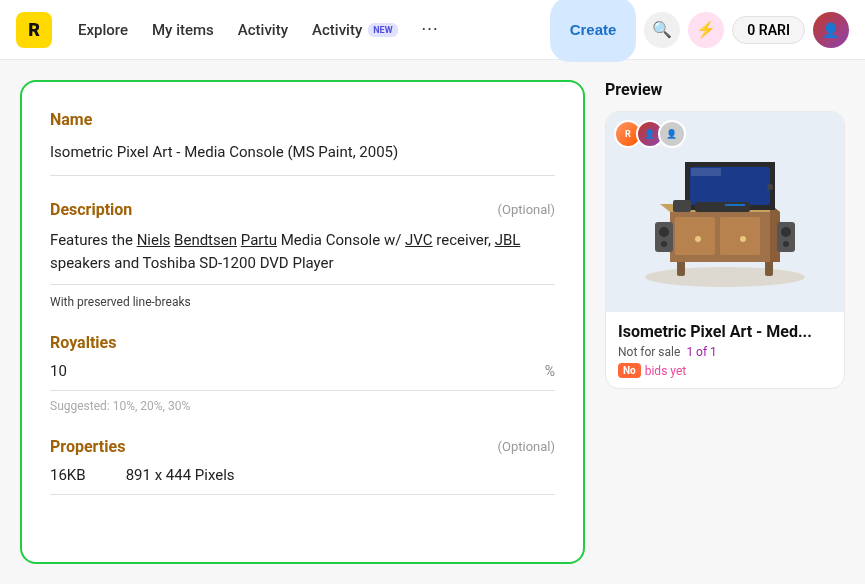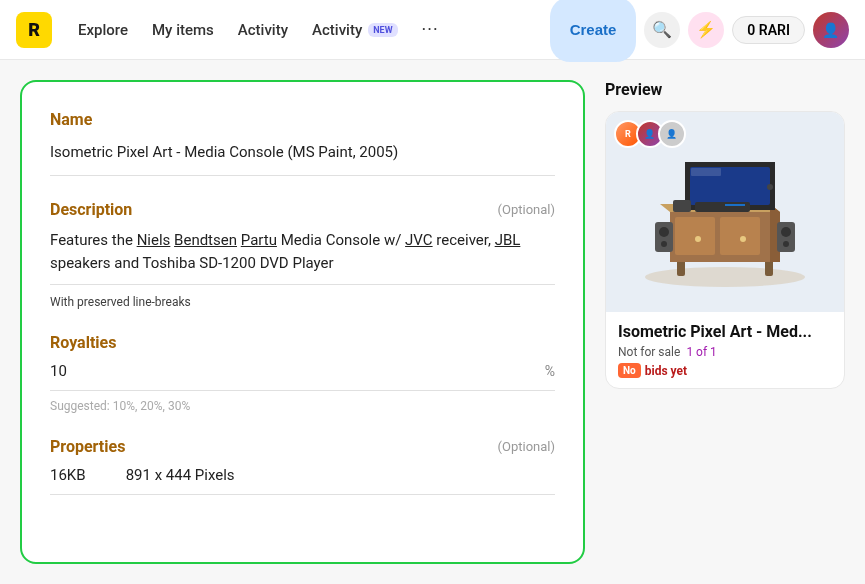--- a/index.html
+++ b/index.html
@@ -297,22 +297,21 @@
     .no-badge {
       background: #ff6633;
       color: #fff;
       font-size: 10px;
       font-weight: 700;
       padding: 2px 5px;
       border-radius: 4px;
     }
     .bids-text {
       font-size: 12px;
-      color: #b91c1c;
-      font-weight: bold;
+      color: #ec4899;
     }
   </style>
 </head>
 <body>
 
 <div class="header">
   <div class="logo-btn">
     <span>R</span>
   </div>
 

